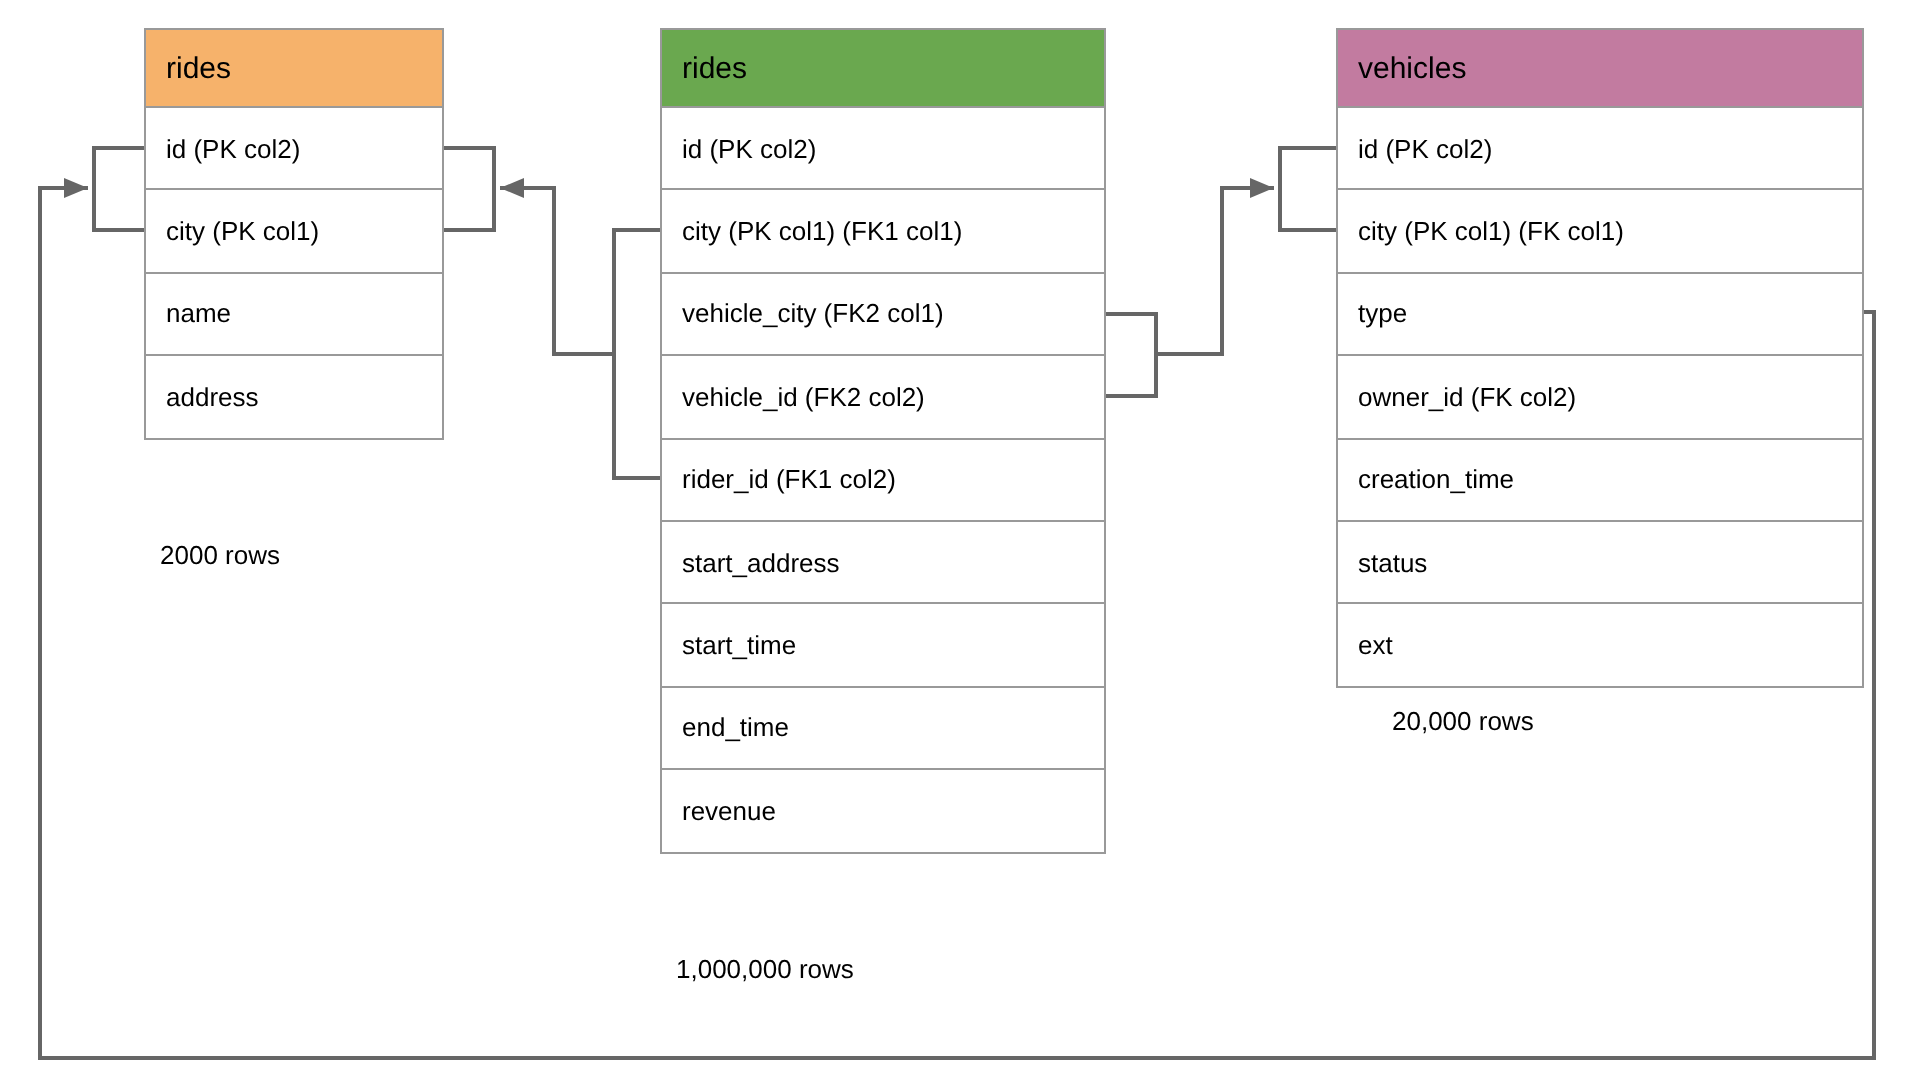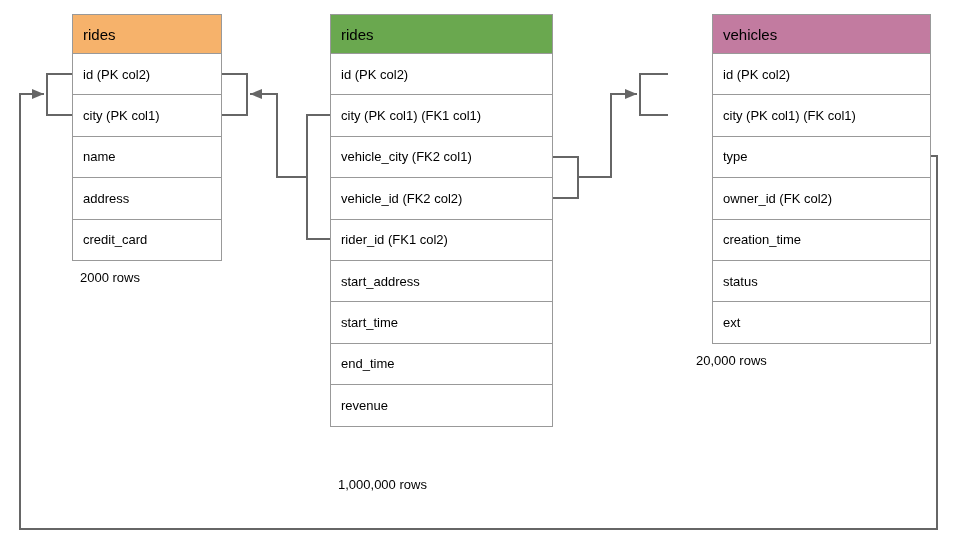--- a/index.html
+++ b/index.html
@@ -87,39 +87,38 @@
     </svg>
   <div id="tables">
       <div class="schema-table" style="left: 72px; top: 14px; width: 150px; border-color: rgb(153, 153, 153);">
         <div class="table-header" style="background: rgb(246, 178, 107);">
           <span>rides</span>
         </div>
         <div class="table-row" style="border-top-color: rgb(153, 153, 153);">id (PK col2)</div>
         <div class="table-row" style="border-top-color: rgb(153, 153, 153);">city (PK col1)</div>
         <div class="table-row" style="border-top-color: rgb(153, 153, 153);">name</div>
         <div class="table-row" style="border-top-color: rgb(153, 153, 153);">address</div>
-        <div class="table-row" style="border-top-color: rgb(153, 153, 153);">credit_card</div>
       </div>
       <div class="row-count" style="left: 80px; top: 270px;">2000 rows</div>
       <div class="schema-table" style="left: 330px; top: 14px; width: 223px; border-color: rgb(153, 153, 153);">
         <div class="table-header" style="background: rgb(106, 168, 79);">
           <span>rides</span>
         </div>
         <div class="table-row" style="border-top-color: rgb(153, 153, 153);">id (PK col2)</div>
         <div class="table-row" style="border-top-color: rgb(153, 153, 153);">city (PK col1) (FK1 col1)</div>
         <div class="table-row" style="border-top-color: rgb(153, 153, 153);">vehicle_city (FK2 col1)</div>
         <div class="table-row" style="border-top-color: rgb(153, 153, 153);">vehicle_id (FK2 col2)</div>
         <div class="table-row" style="border-top-color: rgb(153, 153, 153);">rider_id (FK1 col2)</div>
         <div class="table-row" style="border-top-color: rgb(153, 153, 153);">start_address</div>
         <div class="table-row" style="border-top-color: rgb(153, 153, 153);">start_time</div>
         <div class="table-row" style="border-top-color: rgb(153, 153, 153);">end_time</div>
         <div class="table-row" style="border-top-color: rgb(153, 153, 153);">revenue</div>
       </div>
       <div class="row-count" style="left: 338px; top: 477px;">1,000,000 rows</div>
-      <div class="schema-table" style="left: 668px; top: 14px; width: 219px; border-color: rgb(153, 153, 153); margin-left: 44px;">
+      <div class="schema-table" style="left: 668px; top: 14px; width: 264px; border-color: rgb(153, 153, 153);">
         <div class="table-header" style="background: rgb(194, 123, 160);">
           <span>vehicles</span>
         </div>
         <div class="table-row" style="border-top-color: rgb(153, 153, 153);">id (PK col2)</div>
         <div class="table-row" style="border-top-color: rgb(153, 153, 153);">city (PK col1) (FK col1)</div>
         <div class="table-row" style="border-top-color: rgb(153, 153, 153);">type</div>
         <div class="table-row" style="border-top-color: rgb(153, 153, 153);">owner_id (FK col2)</div>
         <div class="table-row" style="border-top-color: rgb(153, 153, 153);">creation_time</div>
         <div class="table-row" style="border-top-color: rgb(153, 153, 153);">status</div>
         <div class="table-row" style="border-top-color: rgb(153, 153, 153); text-align: center;">ext</div>

